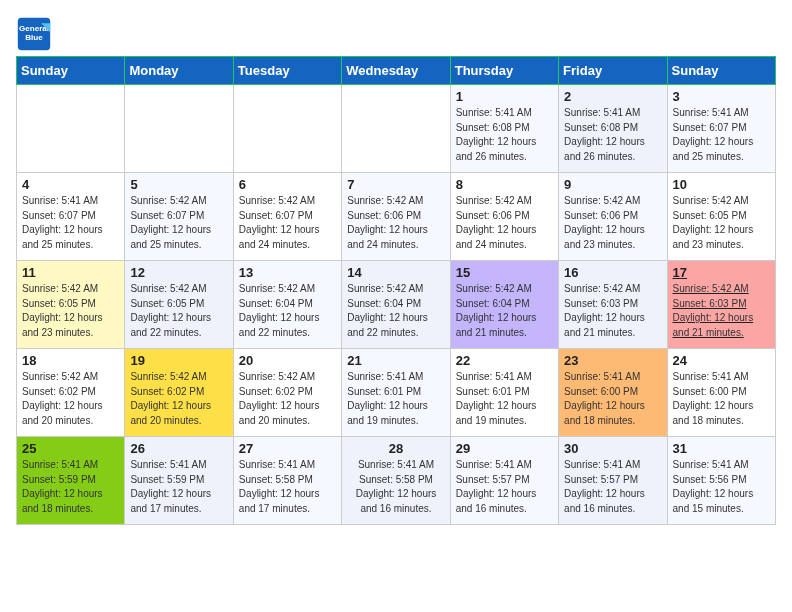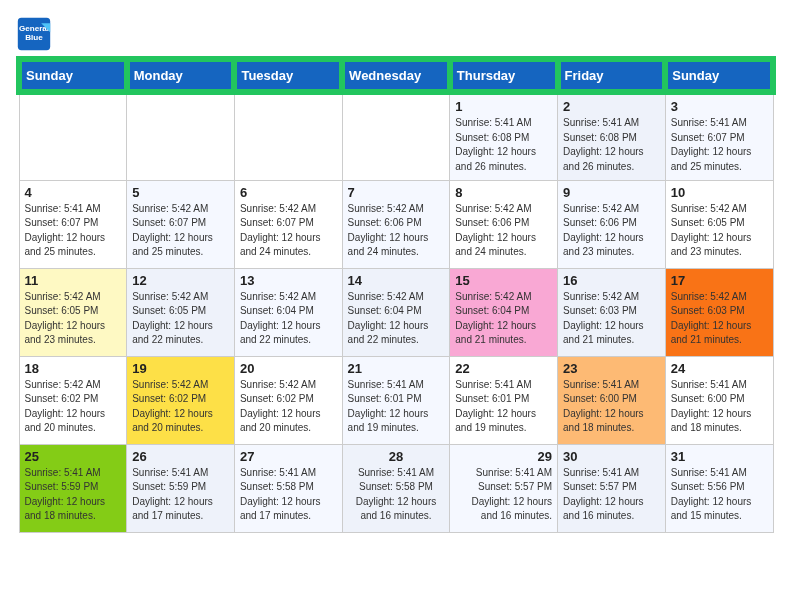--- a/index.html
+++ b/index.html
@@ -42,21 +42,21 @@
       border-collapse: collapse;
       table-layout: fixed;
     }
     thead tr th {
       background-color: #1565c0;
       color: #fff;
       font-size: 13px;
       font-weight: bold;
       padding: 6px 4px;
       text-align: left;
-      border: 6px solid #22c55e;
+      border: 1px solid #22c55e;
     }
     tbody tr td {
       border: 1px solid #ccc;
       vertical-align: top;
       padding: 4px 5px;
       font-size: 10.5px;
       color: #222;
       height: 88px;
       background: #fff;
     }
@@ -174,29 +174,29 @@
           <div class="day-info">Sunrise: 5:42 AM<br>Sunset: 6:05 PM<br>Daylight: 12 hours<br>and 22 minutes.</div>
         </td>
         <td style="background: rgb(245, 248, 255);">
           <span class="day-number">13</span>
           <div class="day-info">Sunrise: 5:42 AM<br>Sunset: 6:04 PM<br>Daylight: 12 hours<br>and 22 minutes.</div>
         </td>
         <td style="background: rgb(238, 242, 250);">
           <span class="day-number">14</span>
           <div class="day-info">Sunrise: 5:42 AM<br>Sunset: 6:04 PM<br>Daylight: 12 hours<br>and 22 minutes.</div>
         </td>
-        <td style="background: #f9a8d4;">
+        <td style="background: #c4b5fd;">
           <span class="day-number">15</span>
           <div class="day-info">Sunrise: 5:42 AM<br>Sunset: 6:04 PM<br>Daylight: 12 hours<br>and 21 minutes.</div>
         </td>
         <td style="background: rgb(238, 242, 250);">
           <span class="day-number">16</span>
           <div class="day-info">Sunrise: 5:42 AM<br>Sunset: 6:03 PM<br>Daylight: 12 hours<br>and 21 minutes.</div>
         </td>
-        <td style="background: #f97316;">
+        <td style="background: #fca5a5; text-decoration: underline;">
           <span class="day-number">17</span>
           <div class="day-info">Sunrise: 5:42 AM<br>Sunset: 6:03 PM<br>Daylight: 12 hours<br>and 21 minutes.</div>
         </td>
       </tr>
       <tr>
         <td style="background: rgb(255, 255, 255);">
           <span class="day-number">18</span>
           <div class="day-info">Sunrise: 5:42 AM<br>Sunset: 6:02 PM<br>Daylight: 12 hours<br>and 20 minutes.</div>
         </td>
         <td style="background: #fde047;">
@@ -234,21 +234,21 @@
           <div class="day-info">Sunrise: 5:41 AM<br>Sunset: 5:59 PM<br>Daylight: 12 hours<br>and 17 minutes.</div>
         </td>
         <td style="background: rgb(245, 248, 255);">
           <span class="day-number">27</span>
           <div class="day-info">Sunrise: 5:41 AM<br>Sunset: 5:58 PM<br>Daylight: 12 hours<br>and 17 minutes.</div>
         </td>
         <td style="background: rgb(238, 242, 250); text-align: center;">
           <span class="day-number">28</span>
           <div class="day-info">Sunrise: 5:41 AM<br>Sunset: 5:58 PM<br>Daylight: 12 hours<br>and 16 minutes.</div>
         </td>
-        <td style="background: rgb(245, 248, 255); text-align: right;">
+        <td style="background: rgb(245, 248, 255);">
           <span class="day-number">29</span>
           <div class="day-info">Sunrise: 5:41 AM<br>Sunset: 5:57 PM<br>Daylight: 12 hours<br>and 16 minutes.</div>
         </td>
         <td style="background: rgb(238, 242, 250);">
           <span class="day-number">30</span>
           <div class="day-info">Sunrise: 5:41 AM<br>Sunset: 5:57 PM<br>Daylight: 12 hours<br>and 16 minutes.</div>
         </td>
         <td style="background: rgb(245, 248, 255);">
           <span class="day-number">31</span>
           <div class="day-info">Sunrise: 5:41 AM<br>Sunset: 5:56 PM<br>Daylight: 12 hours<br>and 15 minutes.</div>

